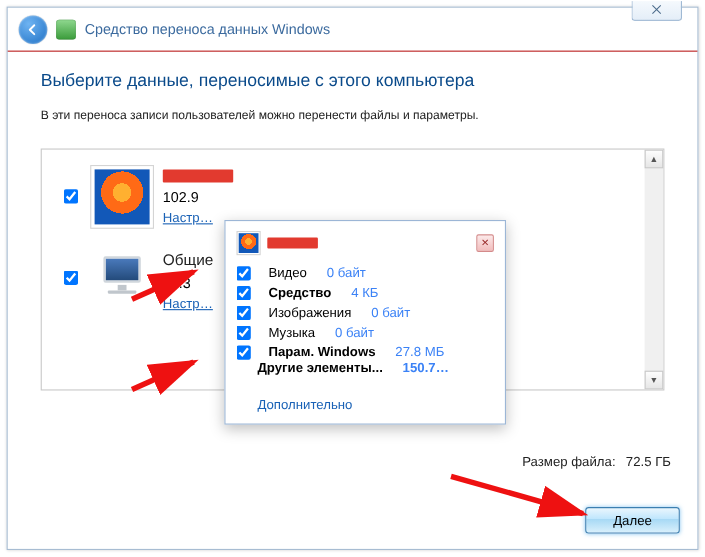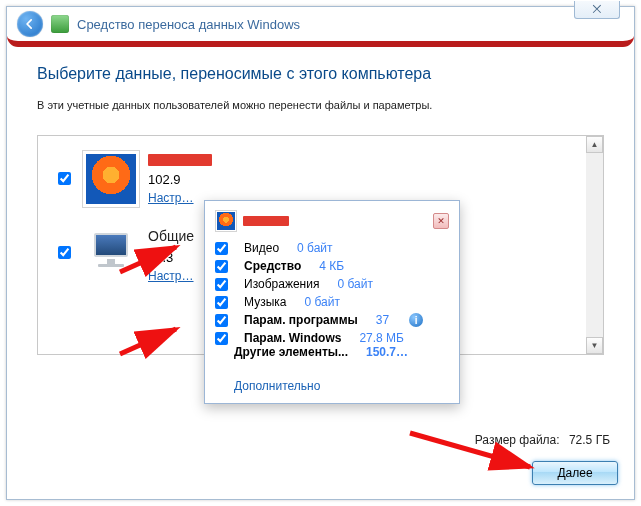--- a/index.html
+++ b/index.html
@@ -21,22 +21,21 @@
   .close-tab {
     position:absolute; right:14px; top:-6px; width:46px; height:18px;
     background:linear-gradient(#f5f9fd,#e4eef8);
     border:1px solid #9fb9d4; border-top:none;
     border-radius:0 0 3px 3px;
     display:flex; align-items:center; justify-content:center;
     font-size:11px; color:#4a6a8a;
   }
   .header {
     height:40px; display:flex; align-items:center; gap:8px; padding:0 10px;
-    border-bottom:6px solid #b91c1c;
-    border-radius:11px;
+    border-bottom:1px solid #b91c1c;
   }
   .back-circle {
     width:26px; height:26px; border-radius:50%;
     background:radial-gradient(circle at 35% 30%, #6fb4f2 0%, #1d6fc4 100%);
     display:flex; align-items:center; justify-content:center; color:#fff;
     box-shadow:inset 0 0 2px rgba(255,255,255,.7),0 0 1px rgba(0,0,0,.3);
   }
   .back-circle svg { width:14px; height:14px; }
   .hdr-icon {
     width:18px; height:18px; border-radius:3px;
@@ -85,21 +84,21 @@
   .uname { height:12px; width:64px; background:#e23a2f; border-radius:1px; margin-top:4px; }
   .uname.txt { background:none; width:auto; height:auto; font-size:14px; color:#222; }
   .usize { font-size:13px; margin-top:6px; }
   .ulink { color:#1a62b6; font-size:12px; text-decoration:underline; margin-top:4px; cursor:pointer; }
 
   .footer {
     position:absolute; left:0; right:0; bottom:0; padding:10px 16px 14px;
     display:flex; align-items:flex-end; justify-content:flex-end; gap:14px;
     flex-direction:column;
   }
-  .fsize-row { font-size:12px; color:#222; align-self:flex-end; margin-right:8px; }
+  .fsize-row { font-size:12px; color:#222; align-self:flex-end; margin-right:8px; margin-bottom:20px;}
   .fsize-row span.lbl { margin-right:6px; }
   .btn-row { display:flex; justify-content:flex-end; width:100%; }
   .btn {
     min-width:86px; height:24px; padding:0 14px;
     border:1px solid #3c7fb1; border-radius:3px;
     background:linear-gradient(#eaf6fd,#bee6fd 45%,#a7d9f5 46%,#d9f0fc);
     font-size:12px; color:#000; cursor:pointer;
     box-shadow:0 0 4px rgba(60,160,230,.6);
   }
 
@@ -159,21 +158,21 @@
       <svg viewBox="0 0 24 24">
         <path d="M14 5l-7 7 7 7" stroke="#fff" stroke-width="3" fill="none" stroke-linecap="round" stroke-linejoin="round"></path>
       </svg>
     </div>
     <div class="hdr-icon"></div>
     <div class="hdr-title">Средство переноса данных Windows</div>
   </div>
 
   <div class="content">
     <h1 class="page-title">Выберите данные, переносимые с этого компьютера</h1>
-    <p class="sub">В эти учетные данных пользователей можно перенести файлы и параметры.</p>
+    <p class="sub">В эти переноса записи пользователей можно перенести файлы и параметры.</p>
 
     <div class="list-outer">
       <div class="scroll-track">
         <div class="scroll-ar">▲</div>
         <div class="scroll-ar scroll-down">▼</div>
       </div>
       <div class="list-inner">
 
         <div class="item">
           <input type="checkbox" checked="" style="">
@@ -230,26 +229,20 @@
         </div>
         <div class="pop-row">
           <input type="checkbox" checked="" style="">
           <span class="lbl">Изображения</span>
           <span class="val">0 байт</span>
         </div>
         <div class="pop-row">
           <input type="checkbox" checked="" style="">
           <span class="lbl">Музыка</span>
           <span class="val">0 байт</span>
-        </div>
-        <div class="pop-row bold">
-          <input type="checkbox" checked="" style="">
-          <span class="lbl">Парам. программы</span>
-          <span class="val">37</span>
-          <span class="info-ic">i</span>
         </div>
         <div class="pop-row bold">
           <input type="checkbox" checked="" style="">
           <span class="lbl">Парам. Windows</span>
           <span class="val">27.8 МБ</span>
         </div>
       </div>
     <div class="pop-row other">
       <span class="lbl">Другие элементы...</span>
       <span class="val">150.7…</span>

